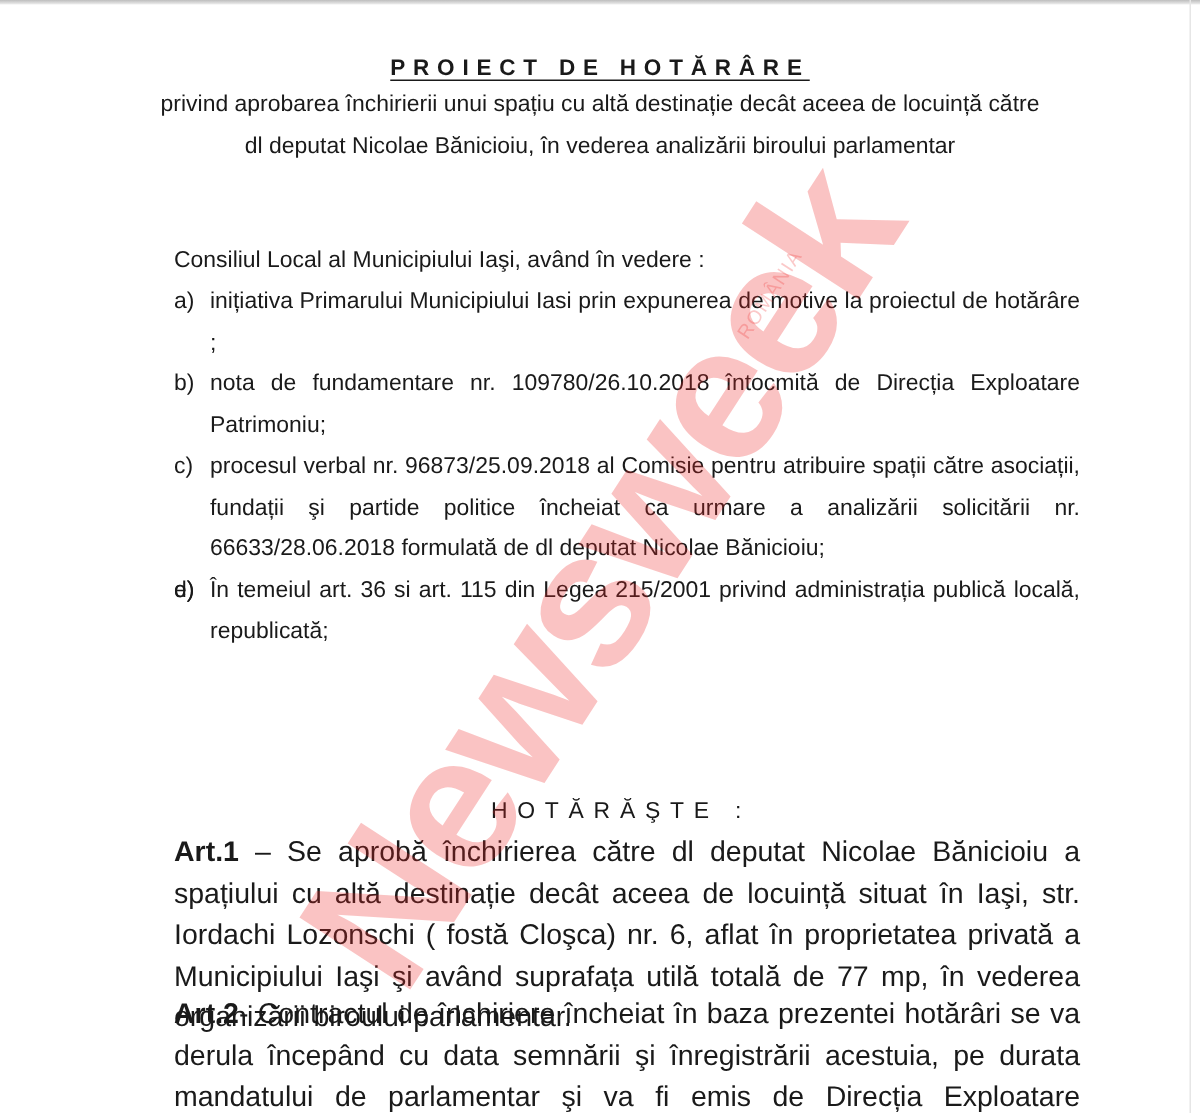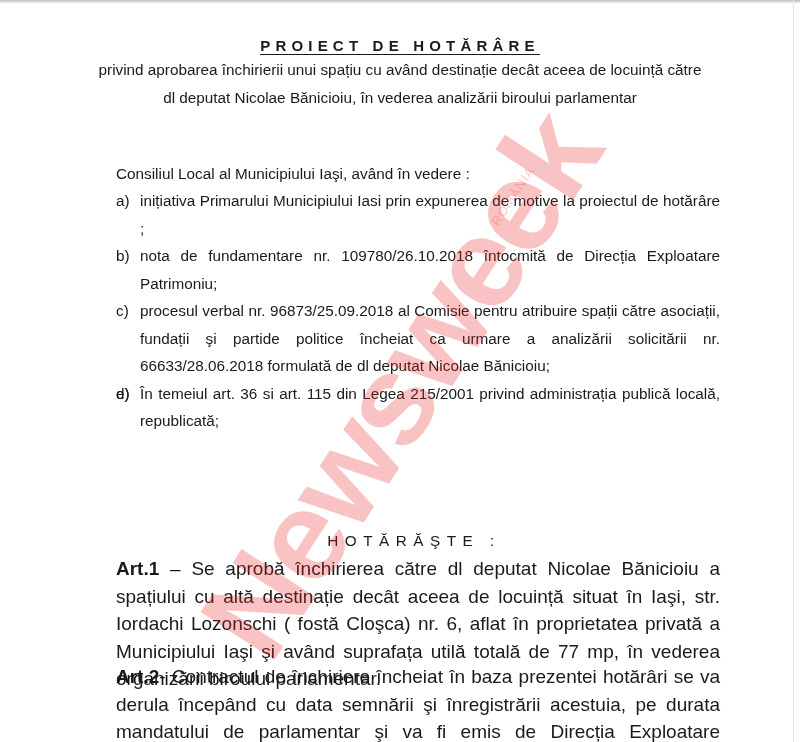--- a/index.html
+++ b/index.html
@@ -131,21 +131,21 @@
   </style>
 </head>
 <body>
 
 <div class="scan-top-edge"></div>
 <div class="scan-right-edge"></div>
 
 <div class="page">
 
   <div class="title">PROIECT DE HOTĂRÂRE</div>
-  <div class="subtitle sub1">privind aprobarea închirierii unui spațiu  cu având destinație decât aceea de locuință către</div>
+  <div class="subtitle sub1">privind aprobarea închirierii unui spațiu  cu altă destinație decât aceea de locuință către</div>
   <div class="subtitle sub2">dl deputat Nicolae Bănicioiu, în vederea analizării biroului parlamentar</div>
 
   <div class="body-text intro">Consiliul Local al Municipiului Iaşi, având în vedere :</div>
 
   <ul class="items">
     <li>
       <span class="marker">a)</span>
       <span>inițiativa Primarului Municipiului Iasi prin expunerea de motive la proiectul de hotărâre ;</span>
     </li>
     <li>

